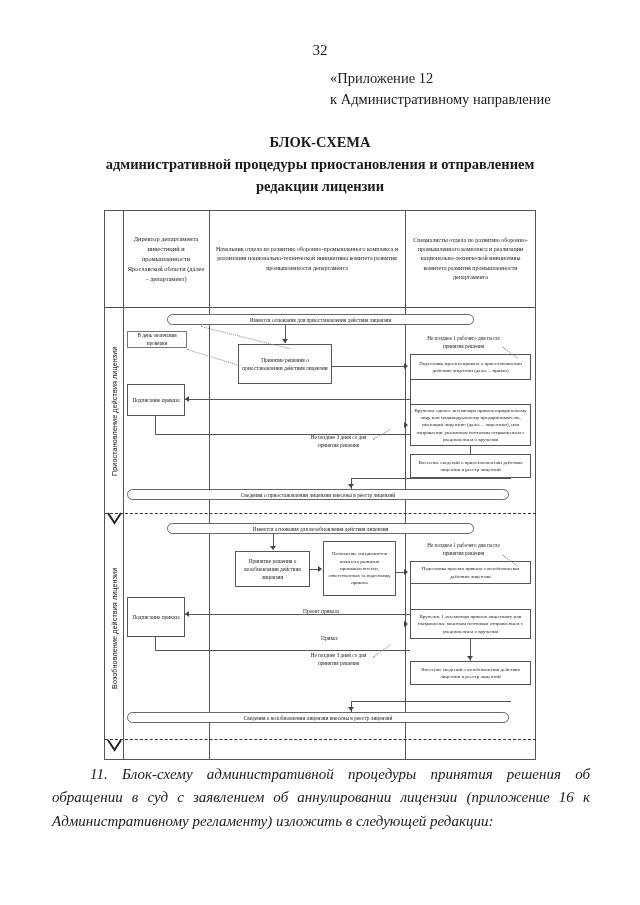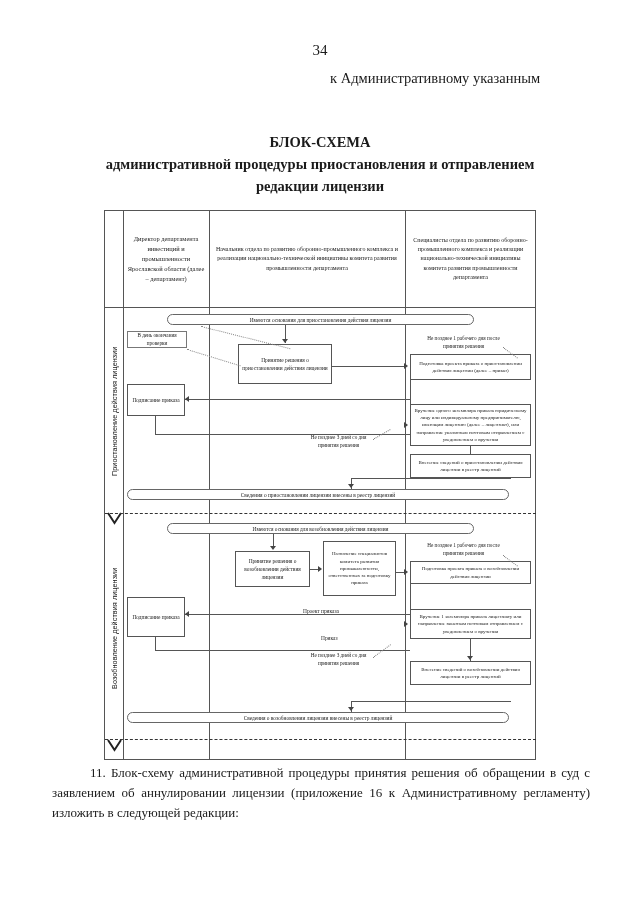--- a/index.html
+++ b/index.html
@@ -23,22 +23,23 @@
     font-size:14.5px;line-height:1.45;
   }
   .title-block{
     position:absolute;top:132px;left:40px;width:560px;
     text-align:center;font-weight:bold;font-size:14.5px;line-height:1.5;
   }
 
   
   .footer-par{
     position:absolute;top:763px;left:52px;width:538px;
-    font-size:13px;line-height:1.55;text-align:justify;
+    font-size:15px;line-height:1.55;text-align:justify;
     text-indent:38px;
+    font-style:italic;
   }
 
   
   .diagram{
     position:absolute;left:104px;top:210px;
     width:432px;height:550px;
     border:1px solid #555;
     box-sizing:border-box;
     font-family:"Liberation Serif", serif;
   }
@@ -111,24 +112,25 @@
   .bigchev{
     position:absolute;width:16px;height:16px;
   }
   .bigchev svg{display:block;}
 </style>
 </head>
 <body>
 
 <div class="page">
 
-  <div class="page-number">34</div>
+  <div class="page-number">32</div>
 
   <div class="appendix">
-    <div>к Административному указанным</div>
+    <div>«Приложение 12</div>
+    <div>к Административному направление</div>
   </div>
 
   <div class="title-block">
     <div>БЛОК-СХЕМА</div>
     <div>административной процедуры приостановления и отправлением</div>
     <div>редакции лицензии</div>
   </div>
 
   <div class="diagram">
 

